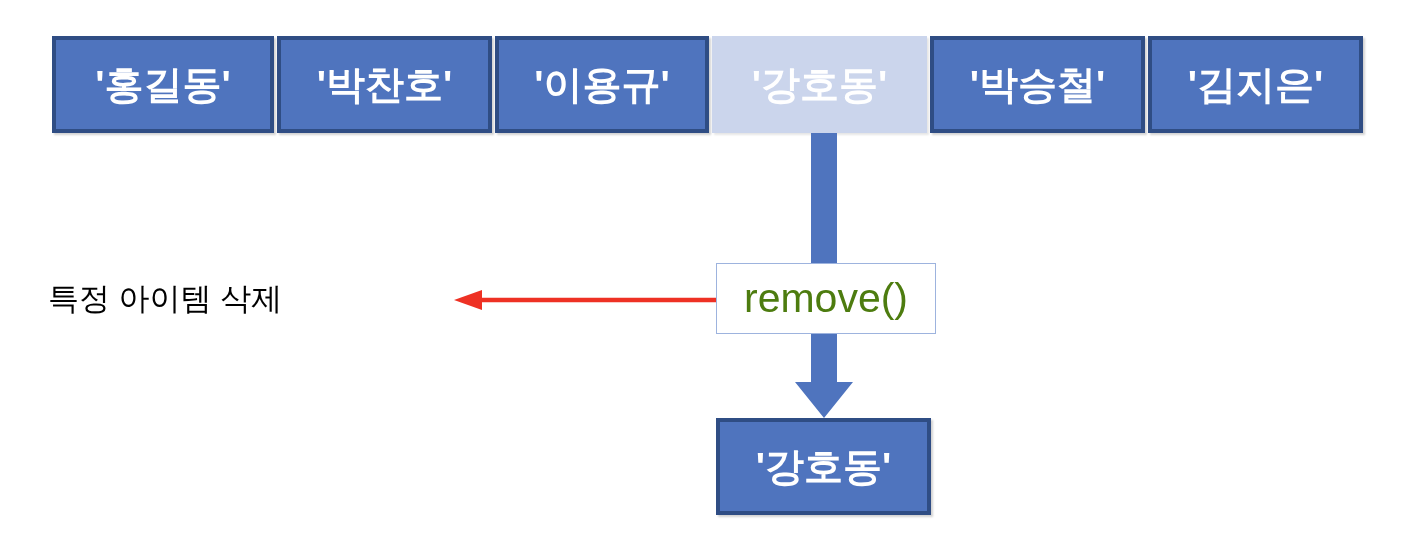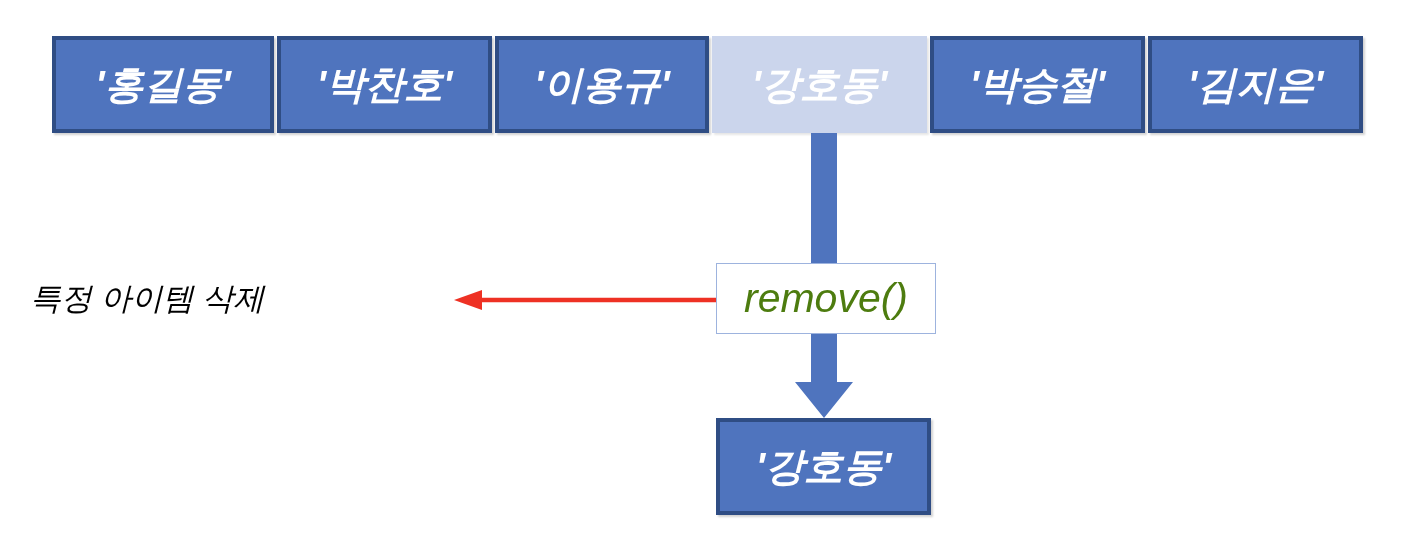--- a/index.html
+++ b/index.html
@@ -13,21 +13,20 @@
     position: relative;
     overflow: hidden;
     font-family: "Liberation Sans", "DejaVu Sans", sans-serif;
   }
 
   .stage {
     position: absolute;
     left: 0; top: 0;
     width: 1320px;
     height: 540px;
-    font-style: italic;
   }
 
   
   .item-box {
     position: absolute;
     box-sizing: border-box;
     display: flex;
     align-items: center;
     justify-content: center;
     border-style: solid;
@@ -149,19 +148,19 @@
 
   <svg class="blue-arrow-svg" style="left:793px; top:333px;" width="62" height="86" viewBox="0 0 62 86">
     <path d="M18 0 L44 0 L44 49 L60 49 L31 85 L2 49 L18 49 Z" fill="#4F74BE"></path>
   </svg>
 
   <svg class="red-arrow-svg" style="left:452px; top:288px;" width="268" height="24" viewBox="0 0 268 24">
     <line x1="28" y1="12" x2="266" y2="12" stroke="#EE3124" stroke-width="4.5"></line>
     <path d="M2 12 L30 2 L30 22 Z" fill="#EE3124"></path>
   </svg>
 
-  <div class="caption" style="left:30px; top:283px;text-align:right;">특정 아이템 삭제</div>
+  <div class="caption" style="left:48px; top:283px;text-align:right;">특정 아이템 삭제</div>
 
   <div class="result-box" style="left:716px; top:418px; width:215px; height:97px;">
     <span>'강호동'</span>
   </div>
 
 </div>
 
 </body></html>

